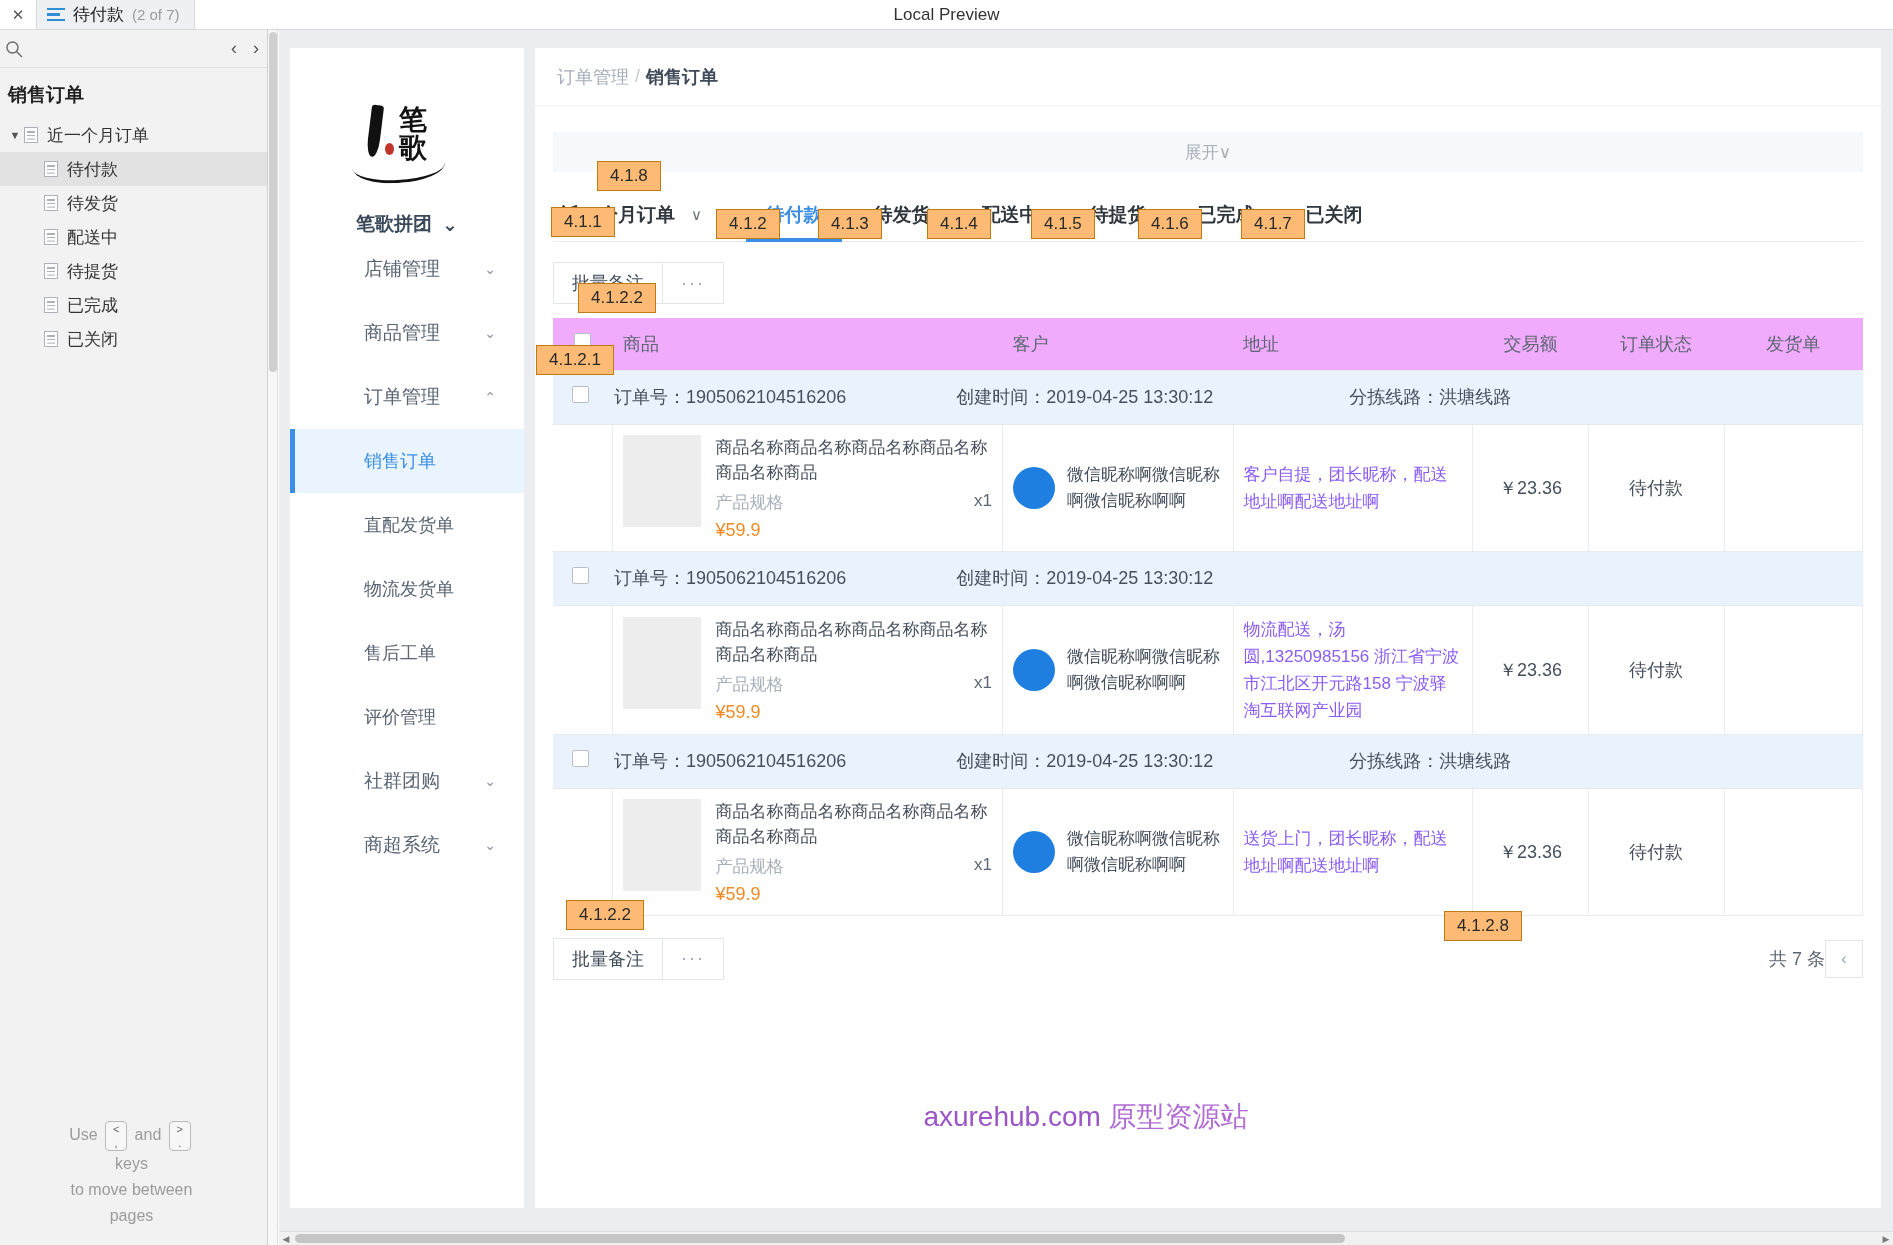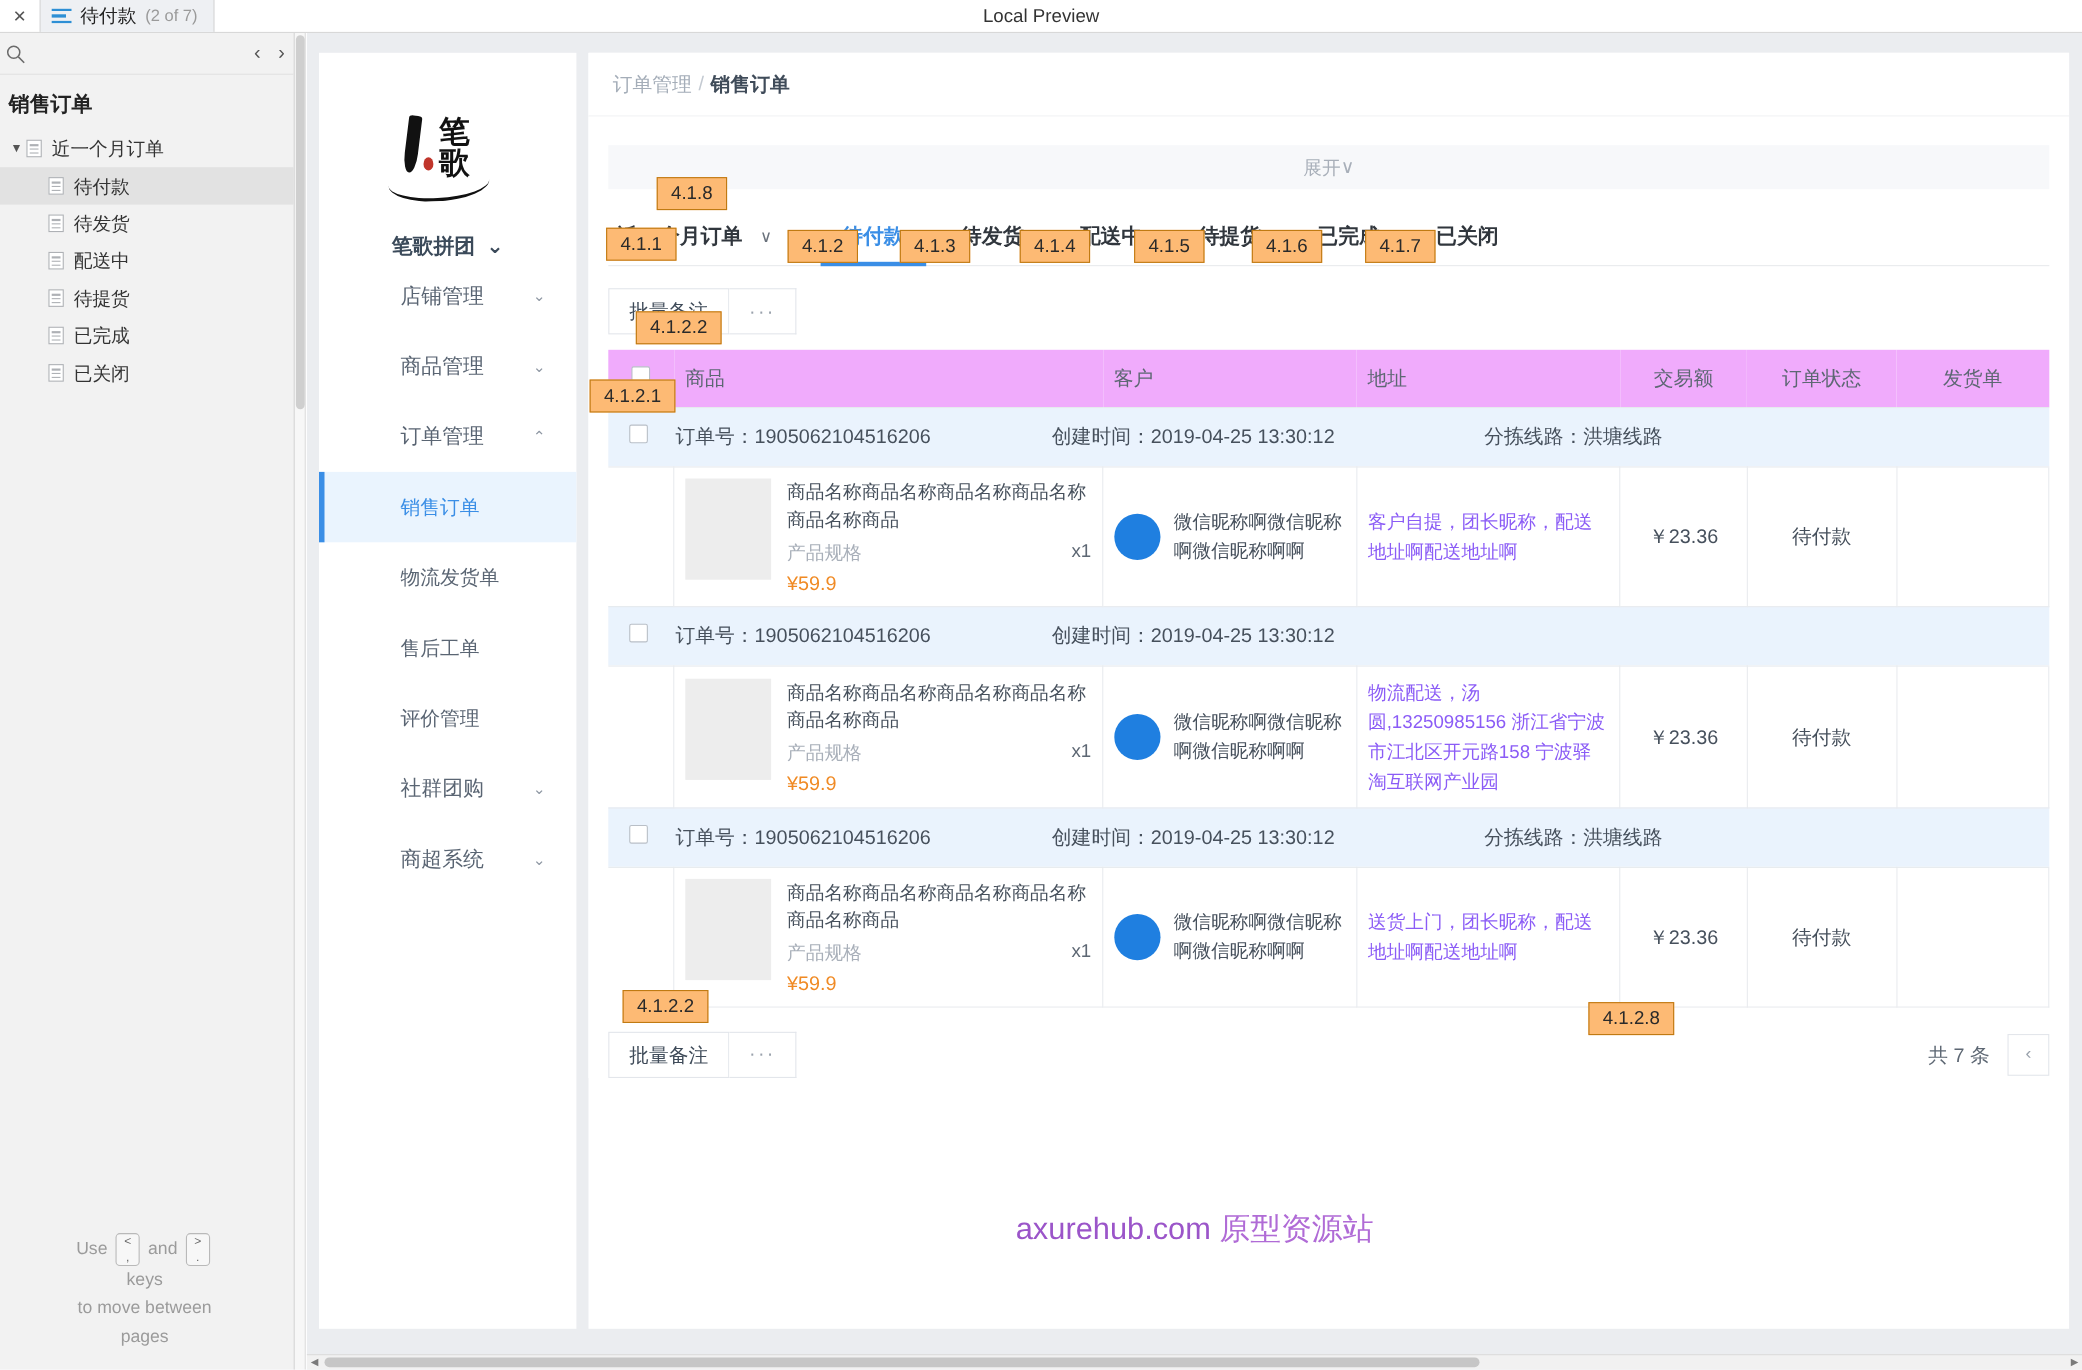--- a/index.html
+++ b/index.html
@@ -250,21 +250,21 @@
     text-align: center; font-size: 18px;
   }
 
   .chk {
     display: inline-block; width: 17px; height: 17px;
     border: 1.6px solid #b9bfc7; background: #fff; border-radius: 2px; cursor: pointer;
   }
 
   .footbar { display: flex; align-items: center; margin-top: 22px; }
   .footbar .pager {
-    margin-left: auto; display: flex; align-items: center; gap: 16px;
+    margin-left: auto; display: flex; align-items: center; gap: 0;
     font-size: 18px; color: #5d6773;
   }
   .footbar .pagebtn {
     width: 38px; height: 38px; border: 1px solid #e3e6eb; background: #fff;
     display: flex; align-items: center; justify-content: center;
     color: #9aa2ac; font-size: 16px; cursor: pointer;
   }
 
   .watermark {
     position: absolute; left: 50%; transform: translateX(-50%);
@@ -400,20 +400,23 @@
       <span class="lbl">商品管理</span>
       <span class="chev">⌄</span>
     </div>
     <div class="navitem">
       <span class="lbl">订单管理</span>
       <span class="chev">⌃</span>
     </div>
 
     <div class="subitem active">
       <span class="lbl">销售订单</span>
+    </div>
+    <div class="subitem">
+      <span class="lbl">直配发货单</span>
     </div>
     <div class="subitem">
       <span class="lbl">物流发货单</span>
     </div>
     <div class="subitem">
       <span class="lbl">售后工单</span>
     </div>
     <div class="subitem">
       <span class="lbl">评价管理</span>
     </div>

